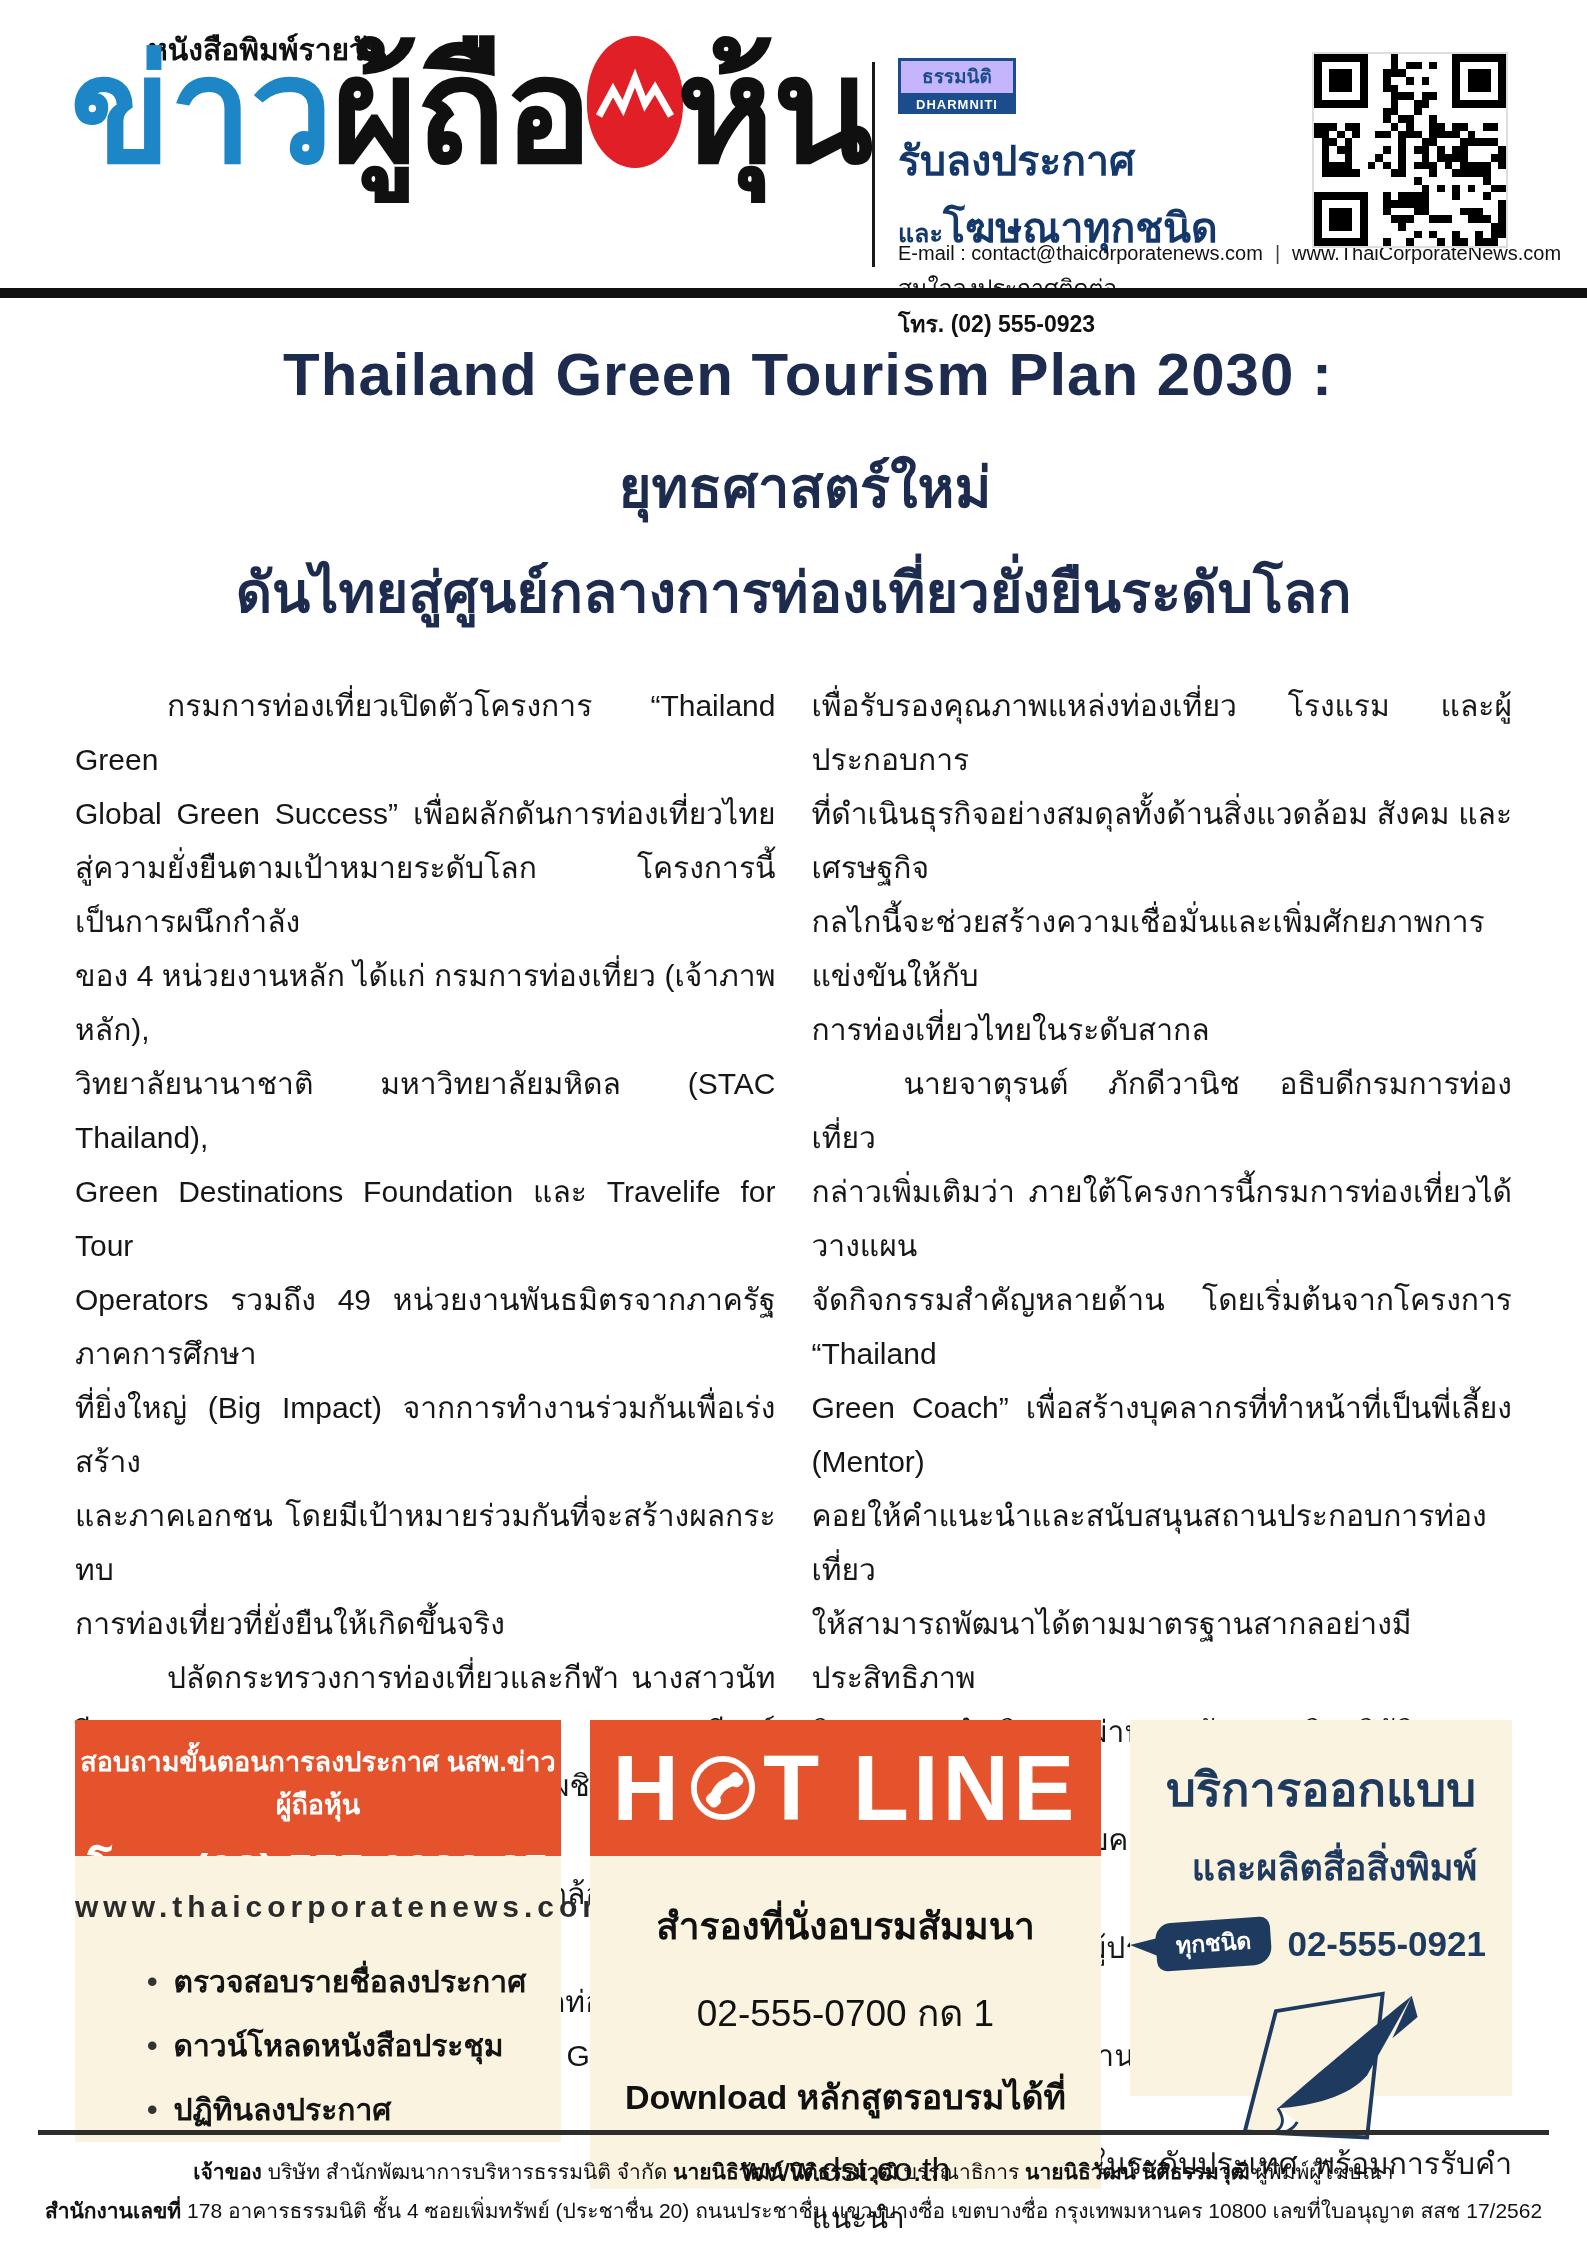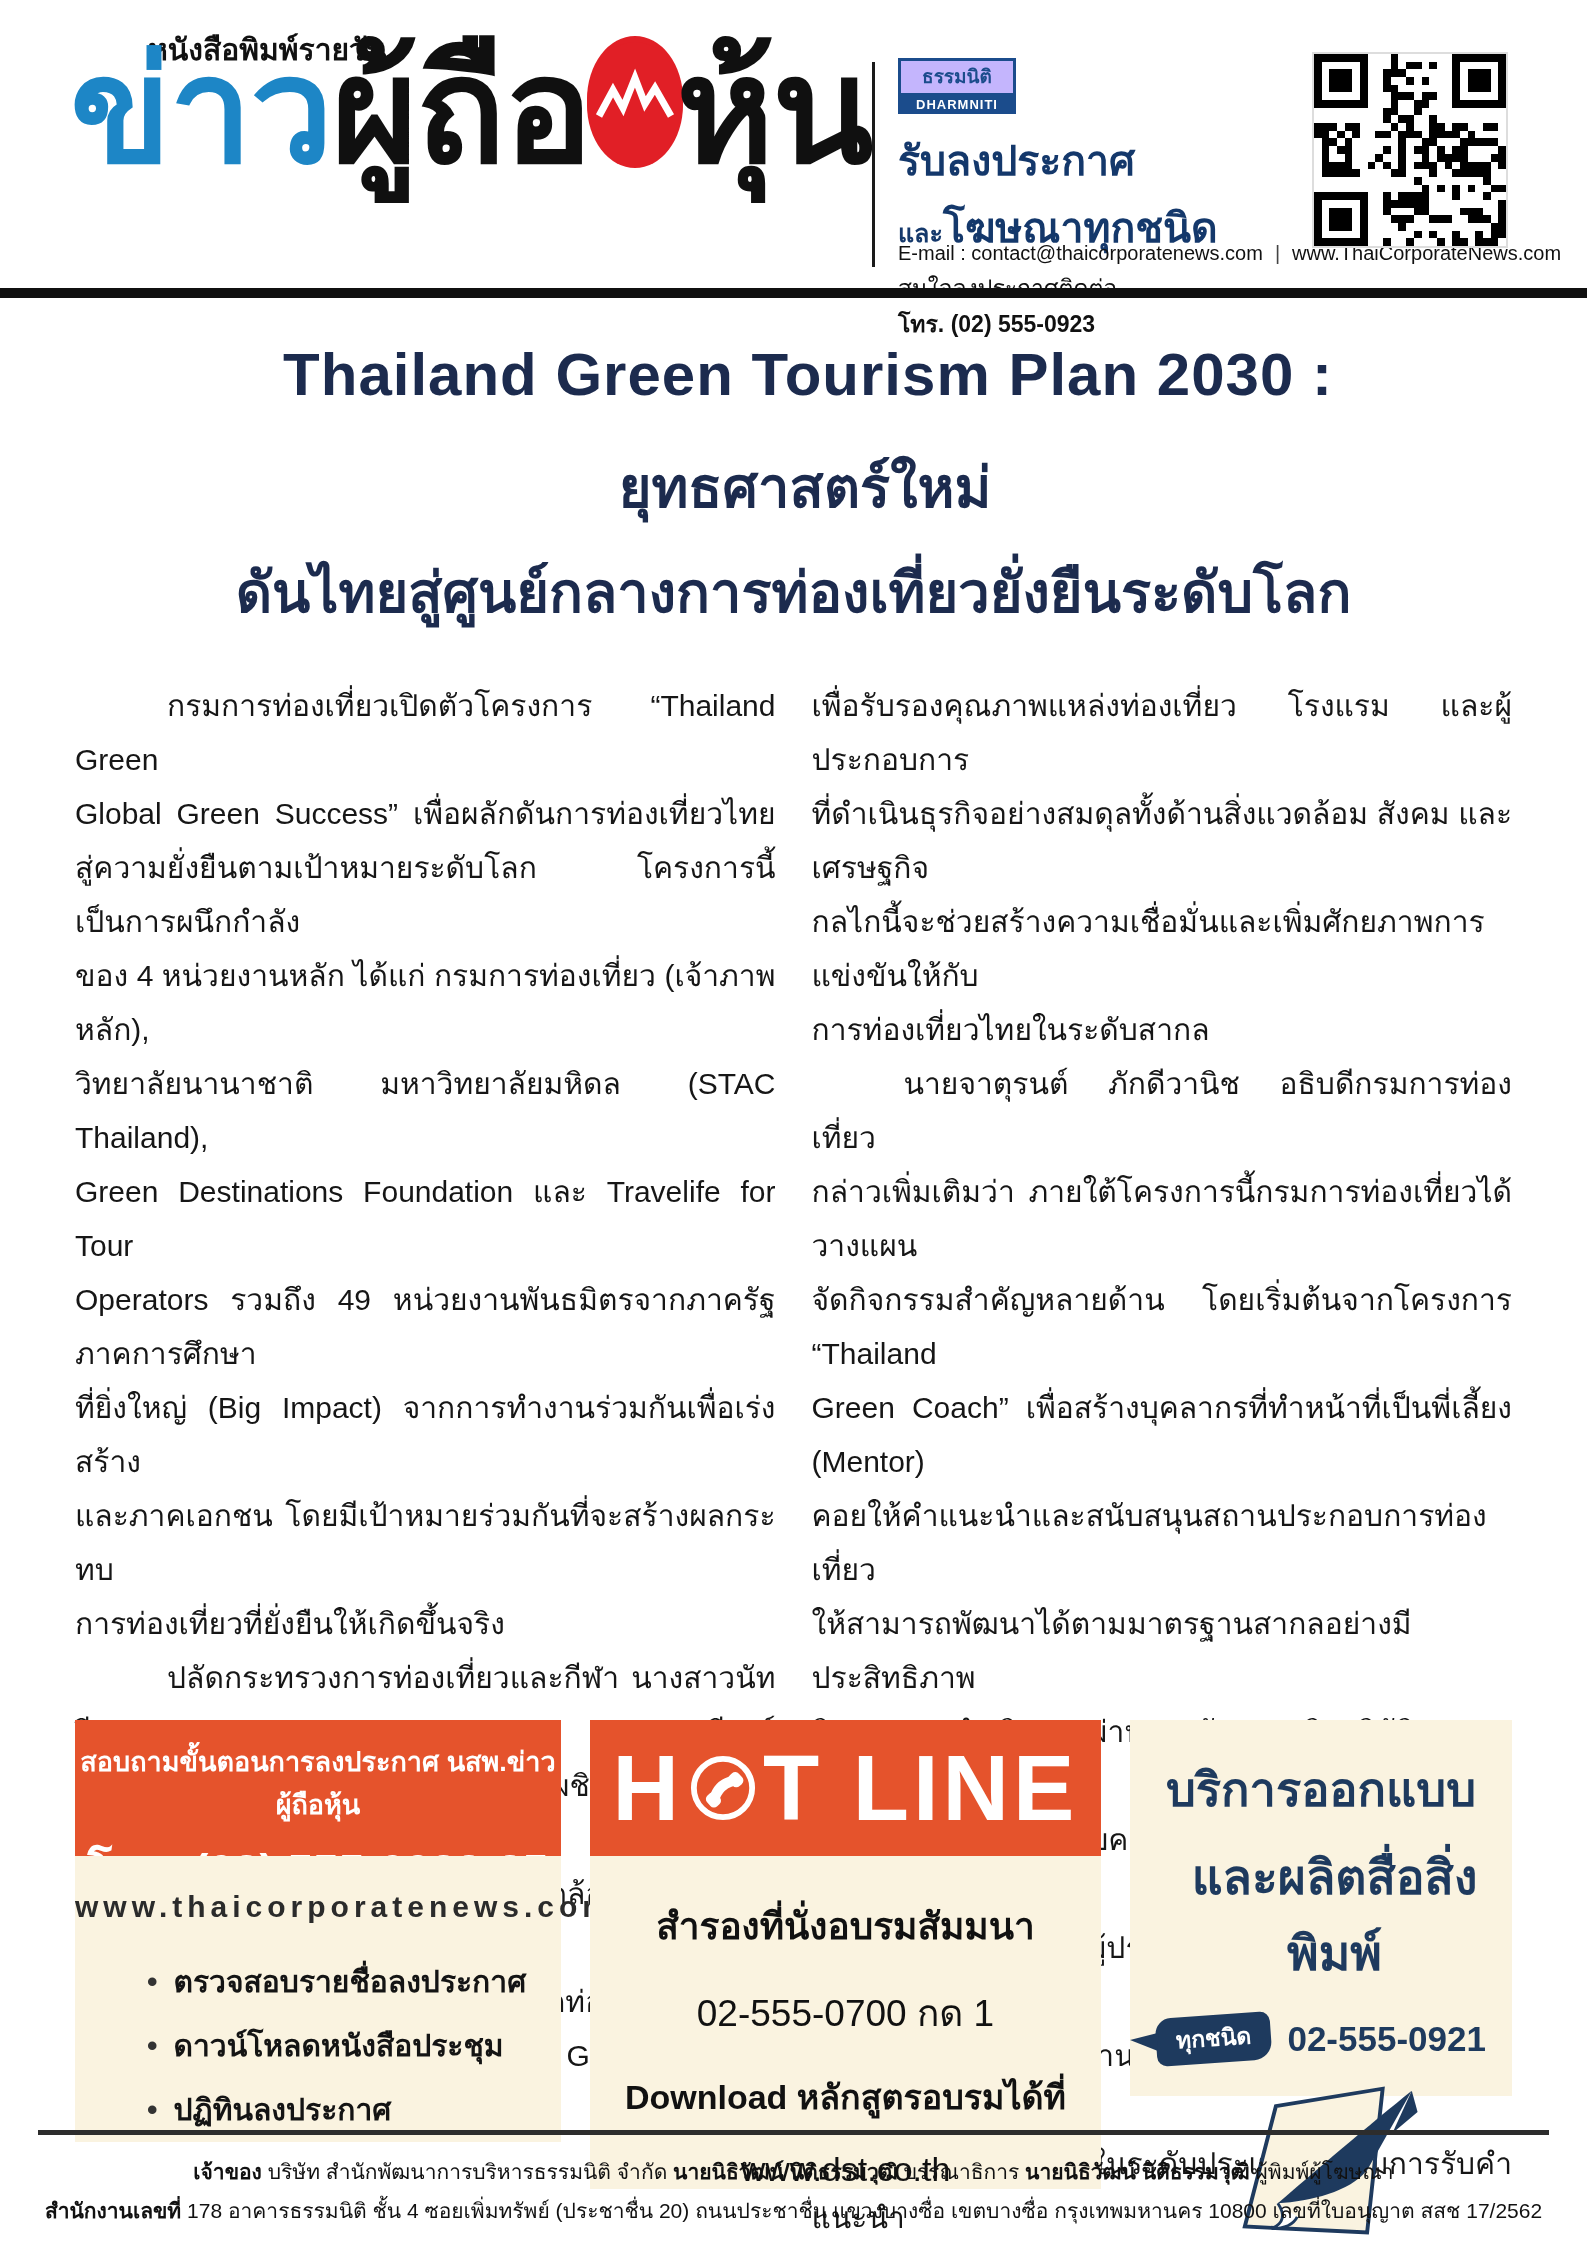--- a/index.html
+++ b/index.html
@@ -60,21 +60,21 @@
   .bullet{font-size:30px;font-weight:600;color:#141414;line-height:64px;}
   .bullet::before{content:attr(data-bullet);margin-right:16px;color:#333;}
   .hot-title{display:flex;align-items:center;justify-content:center;height:100%;font-size:92px;font-weight:bold;letter-spacing:4px;line-height:1;}
   .hot-icon{width:68px;height:68px;margin:0 6px;}
   .hot-icon svg{width:100%;height:100%;display:block;}
   .hot-l1{margin-top:40px;text-align:center;font-size:37px;font-weight:600;color:#111;}
   .hot-l2{margin-top:28px;text-align:center;font-size:37px;color:#111;}
   .hot-l3{margin-top:28px;text-align:center;font-size:34px;font-weight:600;color:#111;}
   .hot-l4{margin-top:26px;text-align:center;font-size:34px;color:#111;}
   .des-l1{margin-top:32px;text-align:center;font-size:47px;font-weight:bold;color:#1e3a5e;}
-  .des-l2{margin-top:12px;text-align:center;font-size:48px;font-weight:bold;color:#1e3a5e;padding-left:27px;}
+  .des-l2{margin-top:12px;text-align:center;font-size:36px;font-weight:bold;color:#1e3a5e;padding-left:27px;}
   .des-row{margin-top:24px;display:flex;align-items:center;justify-content:center;gap:16px;}
   .des-badge{position:relative;background:#1e3a5e;color:#fff;font-size:23px;font-weight:bold;
              padding:5px 20px 7px;border-radius:16px 10px 18px 10px;transform:rotate(-4deg);}
   .des-badge::before{content:"";position:absolute;left:-26px;top:12px;border-top:9px solid transparent;
              border-bottom:9px solid transparent;border-right:28px solid #1e3a5e;transform:rotate(8deg);}
   .des-phone{font-size:35px;font-weight:600;color:#1e3a5e;}
   .des-logo{margin-top:16px;display:flex;justify-content:center;}
   .des-logo svg{width:205px;height:165px;}
 
   

